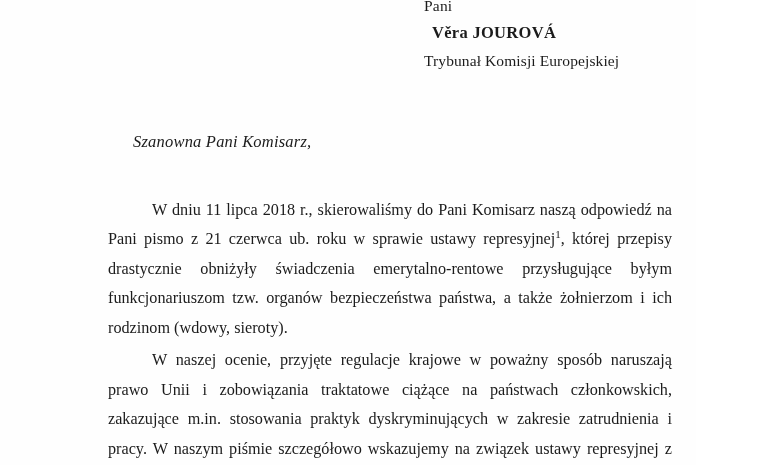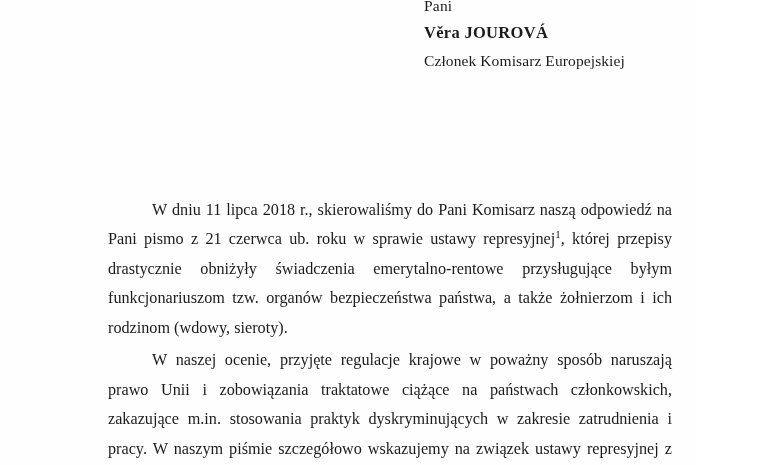--- a/index.html
+++ b/index.html
@@ -31,20 +31,21 @@
   }
   .addressee .line-pani {
     font-size: 15.5px;
     letter-spacing: 0.2px;
   }
   .addressee .line-name {
     font-size: 16.5px;
     font-weight: bold;
     letter-spacing: 0.3px;
     margin-top: 2px;
+    margin-left: 8px;
   }
   .addressee .line-role {
     font-size: 15.5px;
     margin-top: 3px;
     letter-spacing: 0.1px;
   }
   .salutation {
     position: absolute;
     left: 133px;
     top: 132px;
@@ -78,22 +79,23 @@
   }
 </style>
 </head>
 <body>
 
 <div class="page">
 
   <div class="addressee">
     <div class="line-pani">Pani</div>
     <div class="line-name">Věra JOUROVÁ</div>
-    <div class="line-role">Członek Komisarz Europejskiej</div>
+    <div class="line-role">Trybunał Komisji Europejskiej</div>
   </div>
 
+  <div class="salutation">Szanowna Pani Komisarz,</div>
 
   <div class="body-text">
     <p class="para indent">W dniu 11 lipca 2018 r., skierowaliśmy do Pani Komisarz naszą odpowiedź na Pani pismo z 21 czerwca ub. roku w sprawie ustawy represyjnej<sup>1</sup>, której przepisy drastycznie obniżyły świadczenia emerytalno-rentowe przysługujące byłym funkcjonariuszom tzw. organów bezpieczeństwa państwa, a także żołnierzom i ich rodzinom (wdowy, sieroty).</p>
     <p class="para indent">W naszej ocenie, przyjęte regulacje krajowe w poważny sposób naruszają prawo Unii i zobowiązania traktatowe ciążące na państwach członkowskich, zakazujące m.in. stosowania praktyk dyskryminujących w zakresie zatrudnienia i pracy. W naszym piśmie szczegółowo wskazujemy na związek ustawy represyjnej z prawem UE, tj. naruszenie ogólnej zasady prawa wspólnotowego dotyczącej zakazu dyskryminacji ze względu na wiek, której Trybunał Sprawiedliwości UE nadał walor skutku bezpośredniego, jak również przepisów dyrektywy</p>
   </div>
 
 </div>
 
 </body></html>

